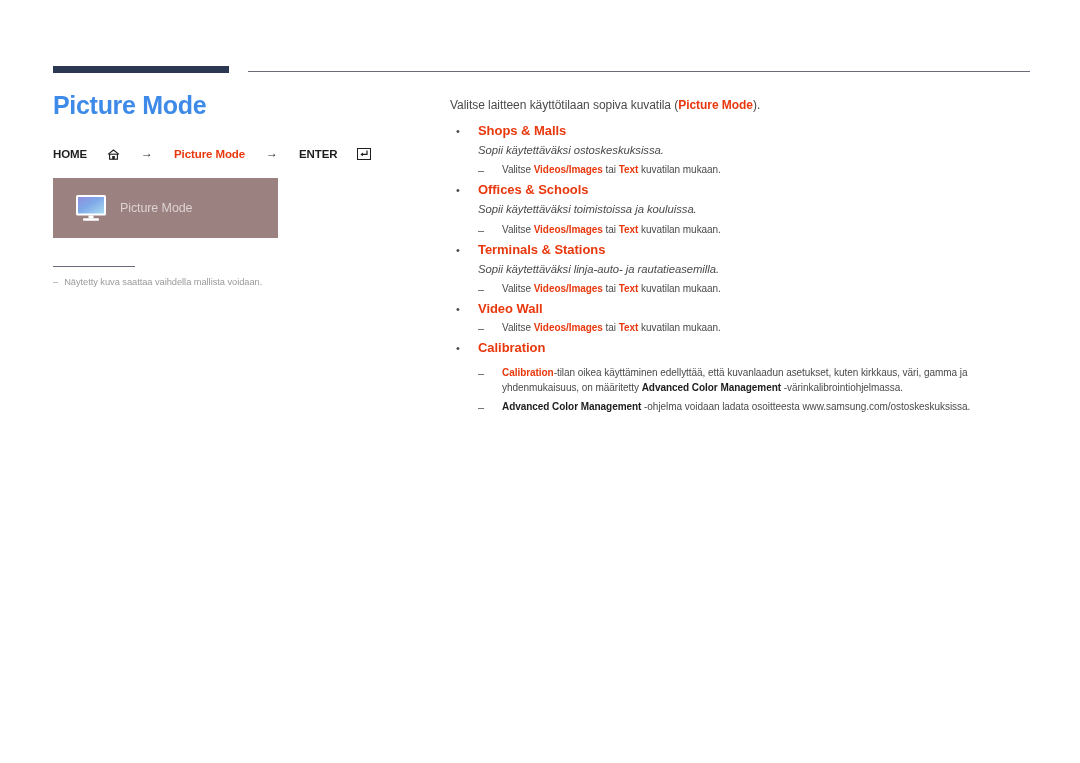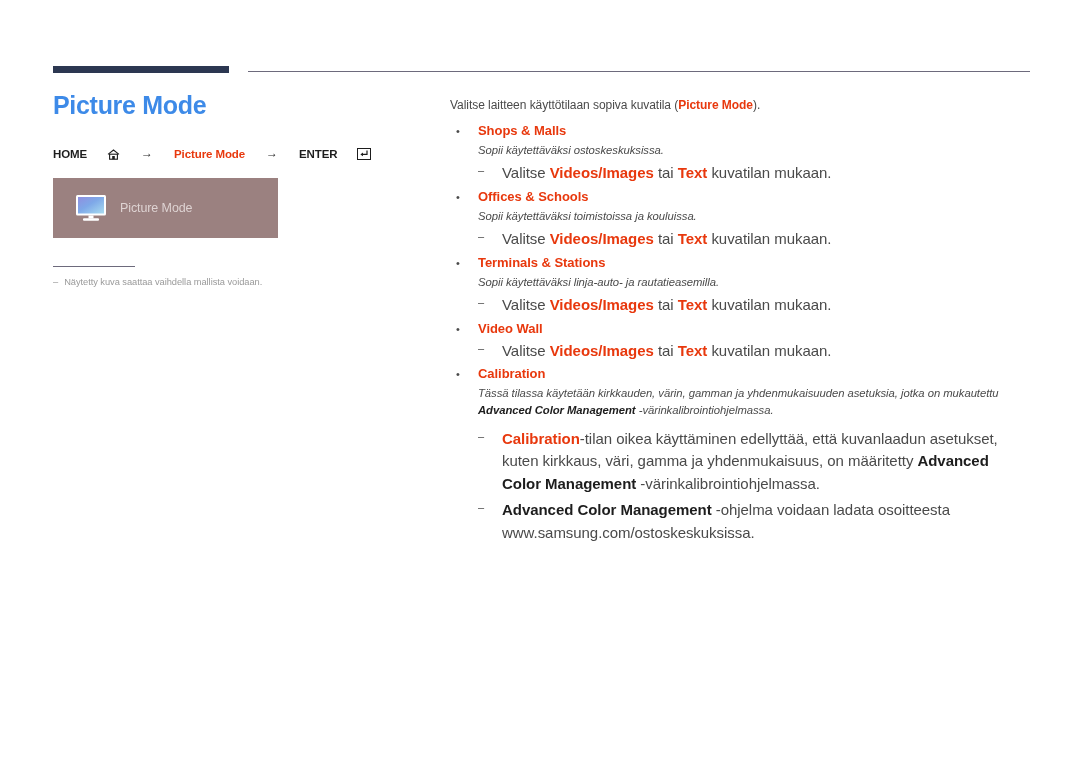--- a/index.html
+++ b/index.html
@@ -187,21 +187,21 @@
     margin: 0 0 4px 28px;
   }
   .sub-dash {
     flex: none;
     width: 24px;
     font-size: 11px;
     color: #4a4a4a;
     line-height: 16px;
   }
   .sub-text {
-    font-size: 15px;
+    font-size: 10px;
     color: #4a4a4a;
     line-height: 1.5;
     letter-spacing: -0.05px;
     flex: 1;
   }
   .sub-text b { color: #e8380d; font-weight: bold; }
   .sub-text .blk { color: #1d1d1d; font-weight: bold; }
 
   .spacer-sm { height: 6px; }
 </style>
@@ -316,21 +316,20 @@
       <span class="sub-dash">–</span>
       <span class="sub-text"><span>Valitse </span><b>Videos/Images</b><span> tai </span><b>Text</b><span> kuvatilan mukaan.</span></span>
     </div>
   </div>
 
   <div class="mode-block">
     <div class="bullet-row">
       <span class="bullet-dot">•</span>
       <span class="bullet-title">Calibration</span>
     </div>
-    <div class="mode-desc"><span>Tässä tilassa käytetään kirkkauden, värin, gamman ja yhdenmukaisuuden asetuksia, jotka on mukautettu </span><b>Advanced Color Management</b><span> -värinkalibrointiohjelmassa.</span></div>
 
     <div class="spacer-sm"></div>
 
     <div class="sub-row">
       <span class="sub-dash">–</span>
       <span class="sub-text"><b>Calibration</b><span>-tilan oikea käyttäminen edellyttää, että kuvanlaadun asetukset, kuten kirkkaus, väri, gamma ja yhdenmukaisuus, on määritetty </span><span class="blk">Advanced Color Management</span><span> -värinkalibrointiohjelmassa.</span></span>
     </div>
 
     <div class="sub-row">
       <span class="sub-dash">–</span>

